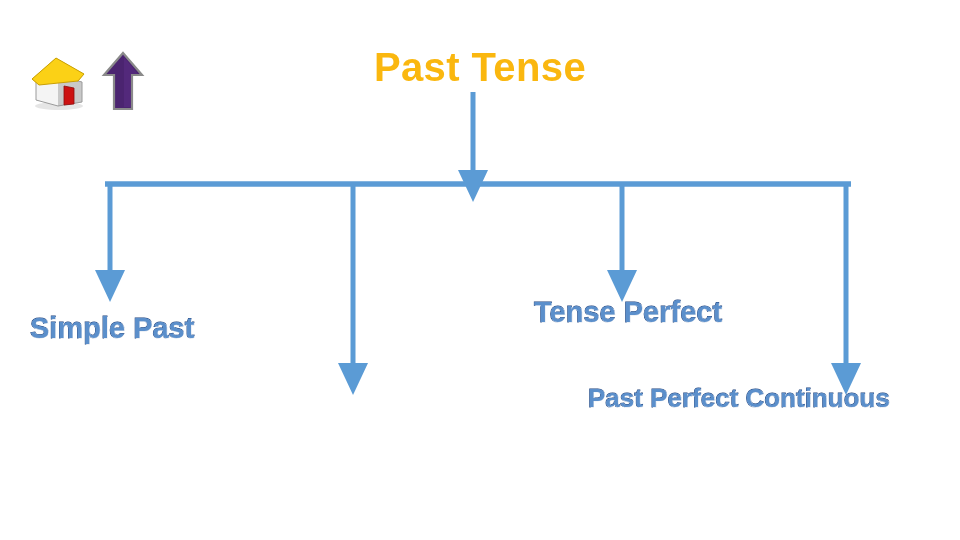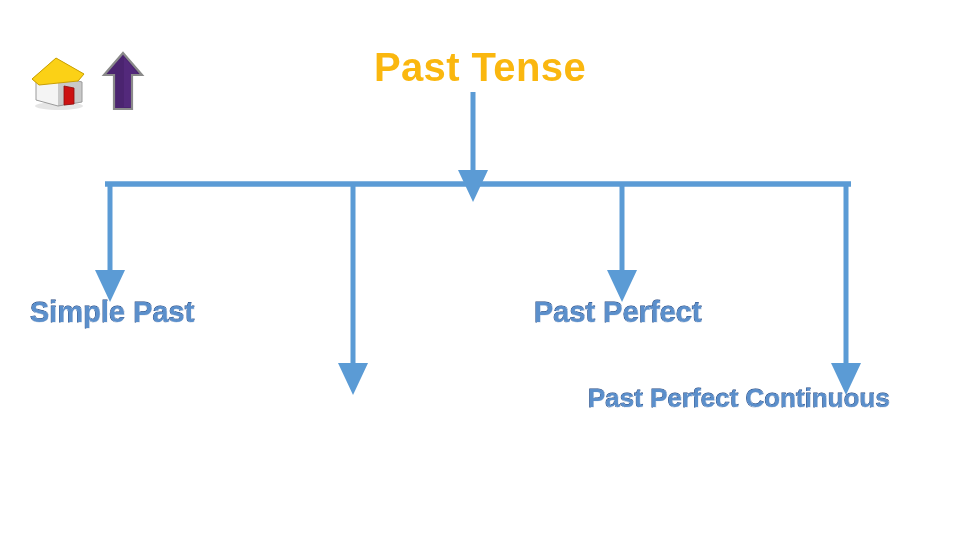--- a/index.html
+++ b/index.html
@@ -76,21 +76,21 @@
     color: #5B8FCB;
     white-space: nowrap;
     line-height: 1.1;
     -webkit-text-stroke: 0.9px #21427B;
     paint-order: stroke fill;
     text-shadow: 1px 1px 0 rgba(255,255,255,0.85);
   }
 
   #label-simple-past {
     left: 30px;
-    top: 261px;
+    top: 277px;
     font-size: 29px;
   }
   #label-past-perfect {
     left: 534px;
     top: 261px;
     font-size: 29px;
   }
   #label-past-continuous {
     left: 228px;
     top: 349px;
@@ -160,17 +160,17 @@
     <line x1="353" y1="148" x2="353" y2="338" stroke="#5B9BD5" stroke-width="5" marker-end="url(#arrowhead)"></line>
 
     <line x1="622" y1="148" x2="622" y2="245" stroke="#5B9BD5" stroke-width="5" marker-end="url(#arrowhead)"></line>
 
     <line x1="846" y1="148" x2="846" y2="338" stroke="#5B9BD5" stroke-width="5" marker-end="url(#arrowhead)"></line>
   </svg>
 
   <div class="node-label" id="label-simple-past">Simple Past</div>
 
 
-  <div class="node-label" id="label-past-perfect">Past Perfect</div>
+  <div class="node-label" id="label-past-perfect">Tense Perfect</div>
 
   <div class="node-label" id="label-past-perfect-continuous">Past Perfect Continuous</div>
 
 </div>
 
 </body></html>

